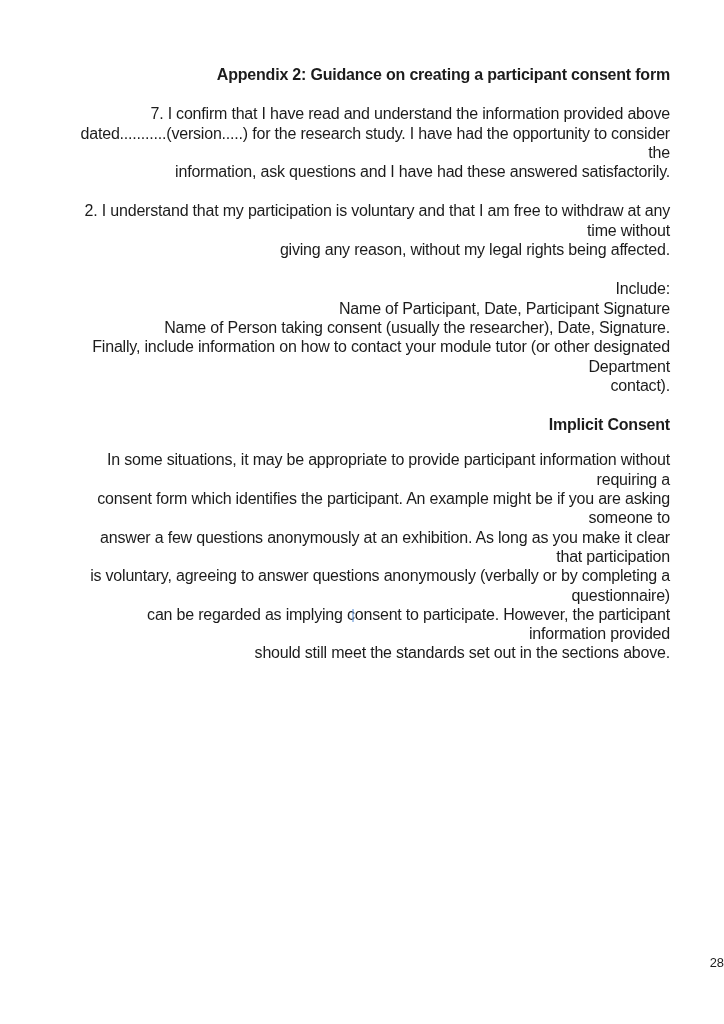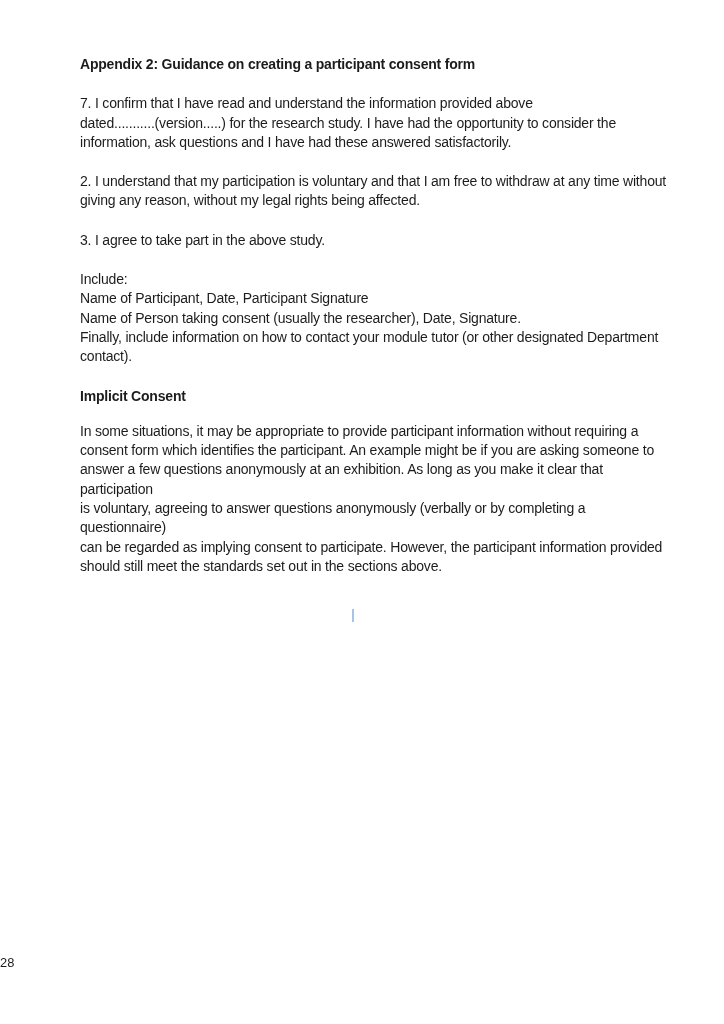--- a/index.html
+++ b/index.html
@@ -12,25 +12,26 @@
     width: 724px;
     height: 1024px;
     background: #ffffff;
     overflow: hidden;
     font-family: "Liberation Sans", sans-serif;
     color: #1c1c1c;
   }
   .content {
     position: absolute;
     left: 80px;
-    top: 55px;
+    top: 65px;
     width: 590px;
-    font-size: 14px;
+    font-size: 16px;
     line-height: 19.3px;
     letter-spacing: -0.2px;
+    text-align: right;
   }
   .block {
     white-space: pre-line;
     margin: 0 0 20px 0;
   }
   .block.tight {
     margin-bottom: 16px;
   }
   .bold {
     font-weight: bold;
@@ -42,21 +43,21 @@
     width: 2px;
     height: 13px;
     background: #6a9bd8;
     opacity: 0.6;
   }
   .page-number {
     position: absolute;
     top: 953px;
     left: 0;
     width: 100%;
-    text-align: left;
+    text-align: right;
     font-size: 12.9px;
     line-height: 19.3px;
     color: #1c1c1c;
   }
 </style>
 </head>
 <body>
 
 <div class="page">
   <div class="content">
@@ -64,21 +65,20 @@
     <div class="block bold">Appendix 2: Guidance on creating a participant consent form</div>
 
 
     <div class="block">7. I confirm that I have read and understand the information provided above
 dated...........(version.....) for the research study. I have had the opportunity to consider the
 information, ask questions and I have had these answered satisfactorily.</div>
 
     <div class="block">2. I understand that my participation is voluntary and that I am free to withdraw at any time without
 giving any reason, without my legal rights being affected.</div>
 
-    <div class="block">3. I agree to take part in the above study.</div>
 
     <div class="block">Include:
 Name of Participant, Date, Participant Signature
 Name of Person taking consent (usually the researcher), Date, Signature.
 Finally, include information on how to contact your module tutor (or other designated Department
 contact).</div>
 
     <div class="block tight bold">Implicit Consent</div>
 
     <div class="block">In some situations, it may be appropriate to provide participant information without requiring a

